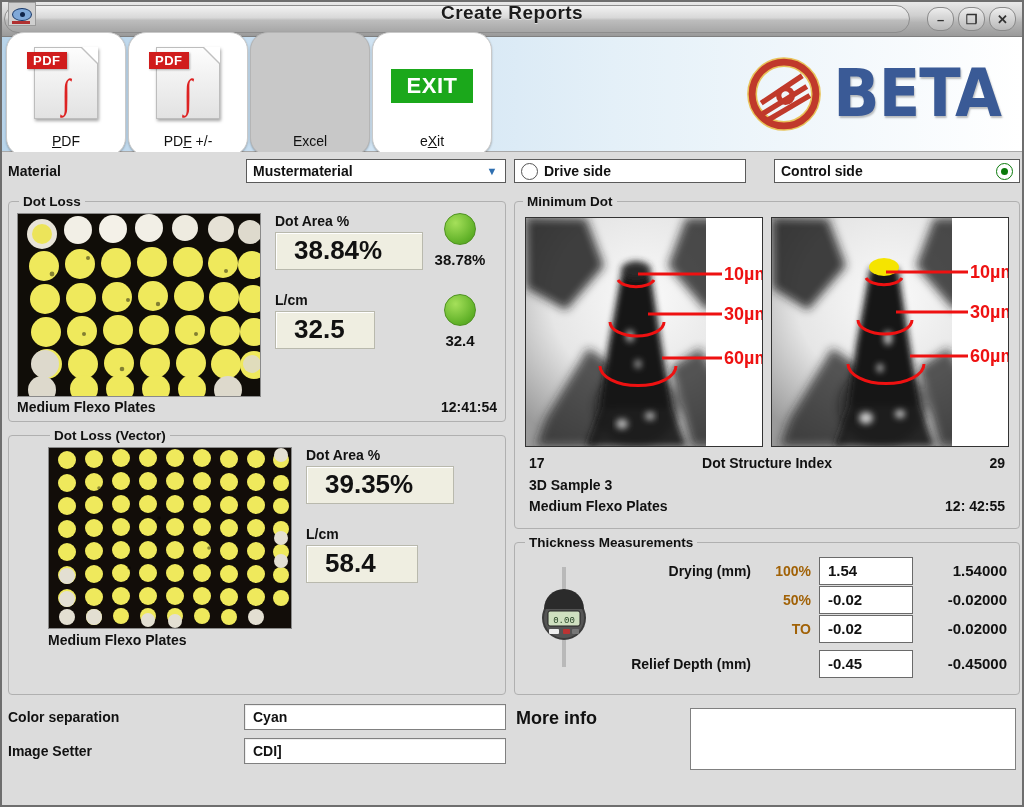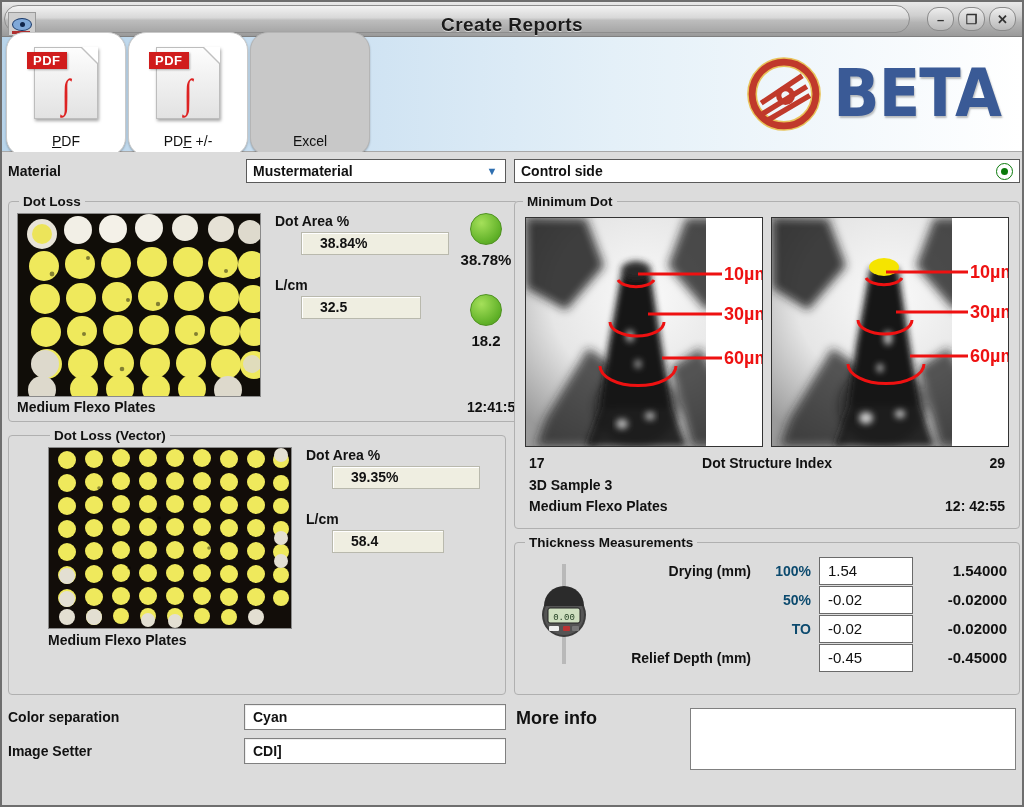--- a/index.html
+++ b/index.html
@@ -14,21 +14,21 @@
     box-sizing:border-box;
     border:2px solid #6e6e6e;
     background:#dcdcdc;
   }
 
   
   .titlebar{
     position:relative;height:34px;
     background:linear-gradient(to bottom,#e9e9e9 0%,#cfcfcf 40%,#b4b4b4 60%,#9a9a9a 100%);
     border-bottom:1px solid #808080;
-    display:flex;align-items:flex-end;
+    display:flex;align-items:flex-start;
   }
   .tb-icon{
     width:26px;height:22px;margin-left:6px;
     background:#cfcfcf;border:1px solid #9a9a9a;
     display:flex;align-items:center;justify-content:center;
     position:relative;
   }
   .tb-icon .eye{
     width:18px;height:11px;border:1.5px solid #1a3a6b;border-radius:50%;
     background:#7fa8d8;display:flex;align-items:center;justify-content:center;
@@ -175,49 +175,48 @@
   fieldset.group > legend{
     font-size:13.5px;font-weight:bold;color:#111;padding:0 4px;margin-left:2px;
   }
 
   .dot-img{border:1px solid #8a8a8a;background:#000;flex:none;}
   .measure{flex:1;display:flex;flex-direction:column;padding-left:14px;}
   .m-lbl{font-size:14px;font-weight:bold;color:#111;margin-bottom:3px;}
   .m-val{
     background:#efeee1;border:1px solid #b9b9ad;
     box-shadow:inset 1px 1px 0 #fff;
-    font-size:14px;font-weight:bold;color:#111;
+    font-size:26px;font-weight:bold;color:#111;
     padding:2px 10px 3px 18px;box-sizing:border-box;
     display:inline-block;
-    margin-left:26px;
   }
   .ref{width:74px;display:flex;flex-direction:column;align-items:center;}
   .led{width:30px;height:30px;border-radius:50%;
     background:radial-gradient(circle at 35% 30%,#a5e05a,#5fb027 70%,#4d9120);
     border:1px solid #4f9321;}
   .ref-val{font-size:15px;font-weight:bold;color:#111;margin-top:6px;}
   .foot{display:flex;justify-content:space-between;align-items:center;font-size:14px;font-weight:bold;color:#111;}
   .dotimgs{display:flex;gap:8px;padding:4px;}
   .md{flex:1;height:228px;border:1px solid #333;position:relative;overflow:hidden;background:#fff;}
   .md-info{padding:2px 8px 6px 8px;}
   .md-row{display:flex;font-size:14px;font-weight:bold;color:#111;line-height:1.55;}
   .md-row .c{flex:1;text-align:center;}
   .md-row .r{width:46px;text-align:right;}
   .md-row .l{width:46px;}
 
   .tm-grid{display:flex;align-items:center;padding:2px 4px 4px 4px;}
   .gauge{width:74px;display:flex;justify-content:center;}
   .tm-rows{flex:1;}
   .tm-row{display:flex;align-items:center;height:29px;}
   .tm-name{flex:1;text-align:right;font-size:14px;font-weight:bold;color:#111;padding-right:14px;}
-  .tm-pct{width:46px;text-align:right;font-size:14px;font-weight:bold;color:#0c4a6e;padding-right:8px;}
+  .tm-pct{width:46px;text-align:right;font-size:14px;font-weight:bold;color:#a16207;padding-right:8px;}
   .tm-in{
     width:94px;height:28px;background:#fff;border:1px solid #6a6a6a;
     display:flex;align-items:center;padding-left:8px;box-sizing:border-box;
-    font-size:15px;font-weight:normal;color:#111;
+    font-size:15px;font-weight:bold;color:#111;
   }
   .tm-out{width:86px;text-align:right;font-size:15px;font-weight:bold;color:#111;padding-left:8px;}
 
   .bottom{display:flex;gap:10px;margin-top:5px;height:76px;}
   .bl{width:498px;}
   .b-row{display:flex;align-items:center;height:34px;}
   .b-lbl{width:236px;font-size:14px;font-weight:bold;color:#111;}
   .b-in{
     flex:1;height:26px;background:#fff;border:1px solid #808080;
     box-shadow:inset 1px 1px 0 #eee;
@@ -269,20 +268,26 @@
           </div>
       </div>
       <div class="tool-label">PD<u>F</u> +/-</div>
     </div>
 
     <div class="tool disabled">
       <div class="tool-art"></div>
       <div class="tool-label">Excel</div>
     </div>
 
+    <div class="tool">
+      <div class="tool-art">
+        <div class="exit-badge">EXIT</div>
+      </div>
+      <div class="tool-label">e<u>X</u>it</div>
+    </div>
 
     <div class="brand">
       <svg class="brand-mark" viewBox="0 0 100 100">
         <circle cx="50" cy="50" r="42" fill="none" stroke="#e8c35a" stroke-width="13"></circle>
         <circle cx="50" cy="50" r="42" fill="none" stroke="#c0392b" stroke-width="9"></circle>
         <path d="M20 62 L74 26 M22 76 L80 40 M26 86 L84 52" stroke="#c0392b" stroke-width="7" fill="none"></path>
         <circle cx="52" cy="52" r="9" fill="none" stroke="#c0392b" stroke-width="7"></circle>
       </svg>
       <div class="brand-text">BETA</div>
     </div>
@@ -367,28 +372,28 @@
                   <circle cx="208" cy="57" r="2"></circle>
                 <circle cx="66" cy="120" r="2"></circle>
                   <circle cx="110" cy="86" r="2"></circle>
               </g>
             </svg>
 
             <div class="measure">
               <div class="m-lbl">Dot Area %</div>
               <div class="m-val" style="width:148px;margin-bottom:22px;">38.84%</div>
               <div class="m-lbl">L/cm</div>
-              <div class="m-val" style="width:120px;">32.5</div>
+              <div class="m-val" style="width:100px;">32.5</div>
             </div>
 
             <div class="ref">
               <div class="led"></div>
               <div class="ref-val">38.78%</div>
               <div class="led" style="margin-top:26px;"></div>
-              <div class="ref-val">18.2</div>
+              <div class="ref-val">32.4</div>
             </div>
           </div>
           <div class="foot" style="margin-top:2px;">
             <span>Medium Flexo Plates</span>
             <span>12:41:54</span>
           </div>
         </fieldset>
 
         <fieldset class="group" style="flex:1;padding-left:39px;">
           <legend>Dot Loss (Vector)</legend>
@@ -512,20 +517,24 @@
           </div>
           <div class="foot" style="margin-top:3px;">
             <span>Medium Flexo Plates</span>
           </div>
         </fieldset>
       </div>
 
       <div class="col-r">
 
         <div class="row-top" style="gap:28px;">
+          <div class="sidebox" style="width:232px;gap:6px;">
+            <span class="radio"></span>
+            <span>Drive side</span>
+          </div>
           <div class="sidebox" style="flex:1;">
             <span>Control side</span>
             <span class="radio on" style="margin-left:auto;"></span>
           </div>
         </div>
 
         <fieldset class="group" style="padding:4px 6px 4px 6px;">
           <legend>Minimum Dot</legend>
 
           <div class="dotimgs">
@@ -661,21 +670,21 @@
                 <span class="tm-pct">50%</span>
                 <span class="tm-in">-0.02</span>
                 <span class="tm-out">-0.02000</span>
               </div>
               <div class="tm-row">
                 <span class="tm-name"></span>
                 <span class="tm-pct">TO</span>
                 <span class="tm-in">-0.02</span>
                 <span class="tm-out">-0.02000</span>
               </div>
-              <div class="tm-row" style="">
+              <div class="tm-row" style="margin-top:6px;">
                 <span class="tm-name">Relief Depth (mm)</span>
                 <span class="tm-pct"></span>
                 <span class="tm-in">-0.45</span>
                 <span class="tm-out">-0.45000</span>
               </div>
             </div>
           </div>
         </fieldset>
       </div>
     </div>

